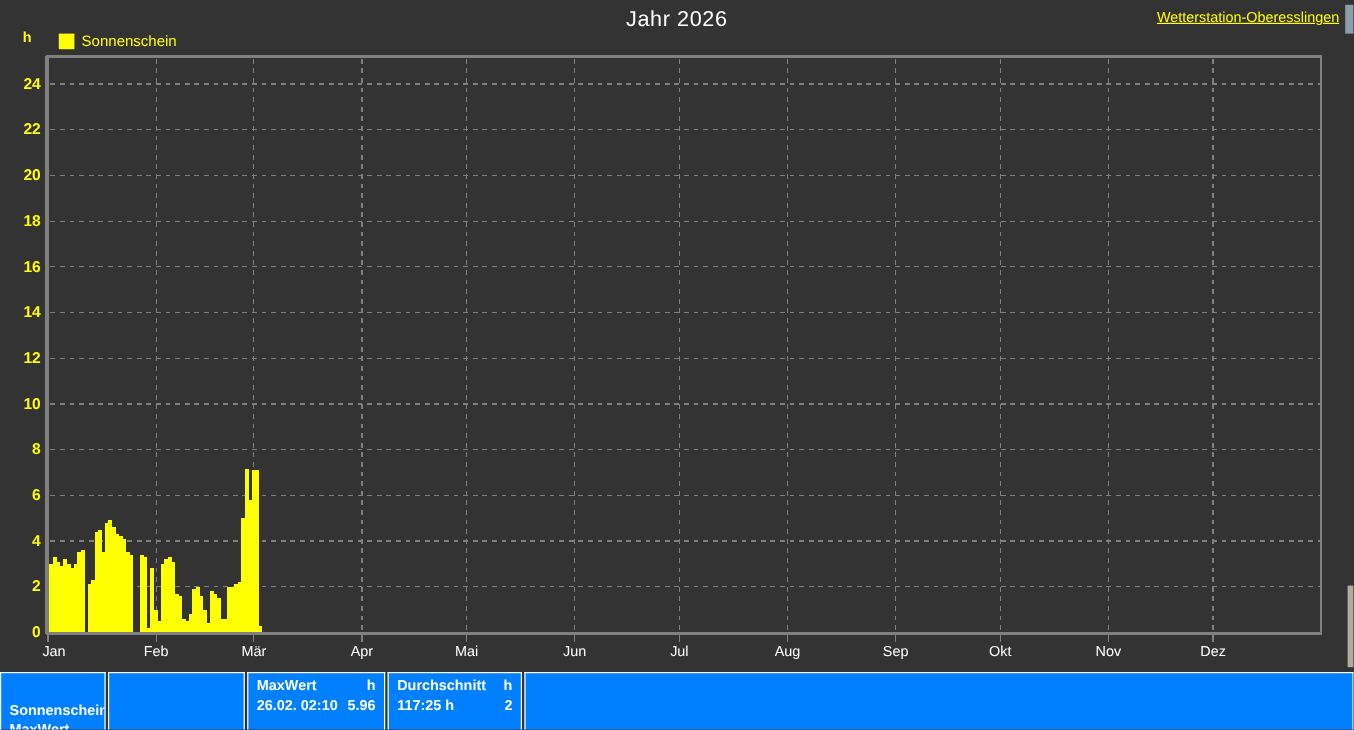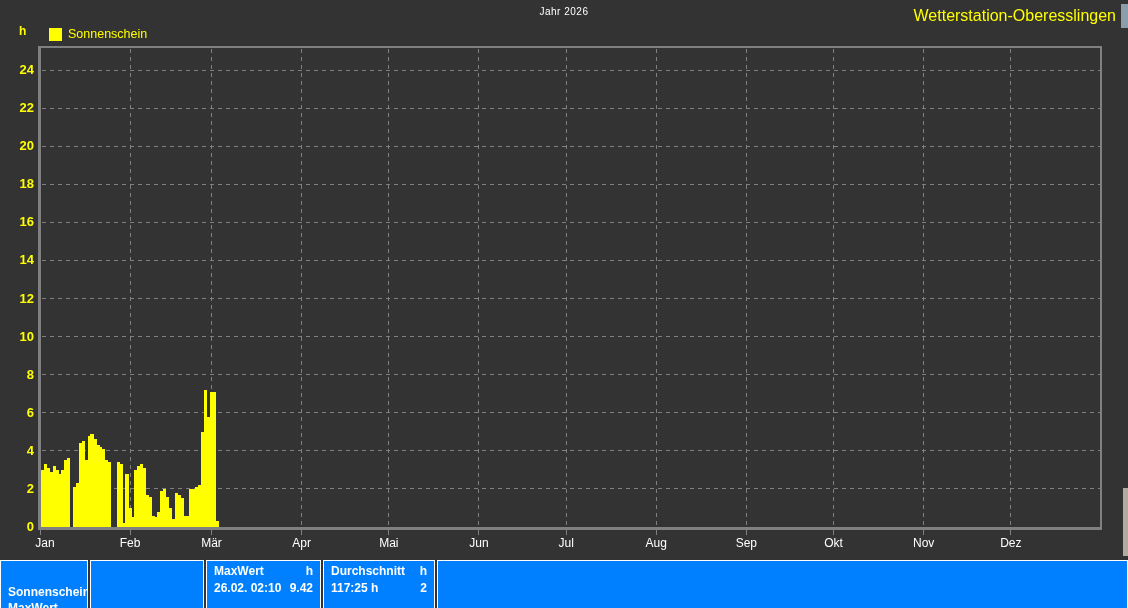--- a/index.html
+++ b/index.html
@@ -3,24 +3,24 @@
 <meta charset="utf-8">
 <style>
   html,body{margin:0;padding:0;}
   body{
     width:1128px;height:608px;overflow:hidden;position:relative;
     background:#333333;
     font-family:"Liberation Sans", sans-serif;
   }
   .title{
     position:absolute;top:6px;left:0;width:1128px;text-align:center;
-    color:#ffffff;font-size:10px;letter-spacing:0.5px;
+    color:#ffffff;font-size:18px;letter-spacing:0.5px;
   }
   .station{
-    position:absolute;top:7px;right:12px;color:#ffff00;font-size:16px;
+    position:absolute;top:7px;right:12px;color:#ffff00;font-size:12px;text-decoration:underline;
   }
   .unit-label{
     position:absolute;left:19px;top:24px;color:#ffff00;font-size:12px;font-weight:bold;
   }
   .legend{
     position:absolute;left:49px;top:27px;display:flex;align-items:center;gap:6px;
     color:#ffff00;font-size:12.5px;
   }
   .legend .swatch{width:13px;height:13px;background:#ffff00;display:inline-block;}
   #chart{position:absolute;left:0;top:0;}
@@ -190,21 +190,21 @@
   <div class="sub-line">MaxWert</div>
 </div>
 <div class="statusbar-panel p2"></div>
 <div class="statusbar-panel p3">
   <div class="prow">
     <span>MaxWert</span>
     <span>h</span>
   </div>
   <div class="prow">
     <span>26.02. 02:10</span>
-    <span>9.42</span>
+    <span>5.96</span>
   </div>
 </div>
 <div class="statusbar-panel p4">
   <div class="prow">
     <span>Durchschnitt</span>
     <span>h</span>
   </div>
   <div class="prow">
     <span>117:25 h</span>
     <span>2</span>

